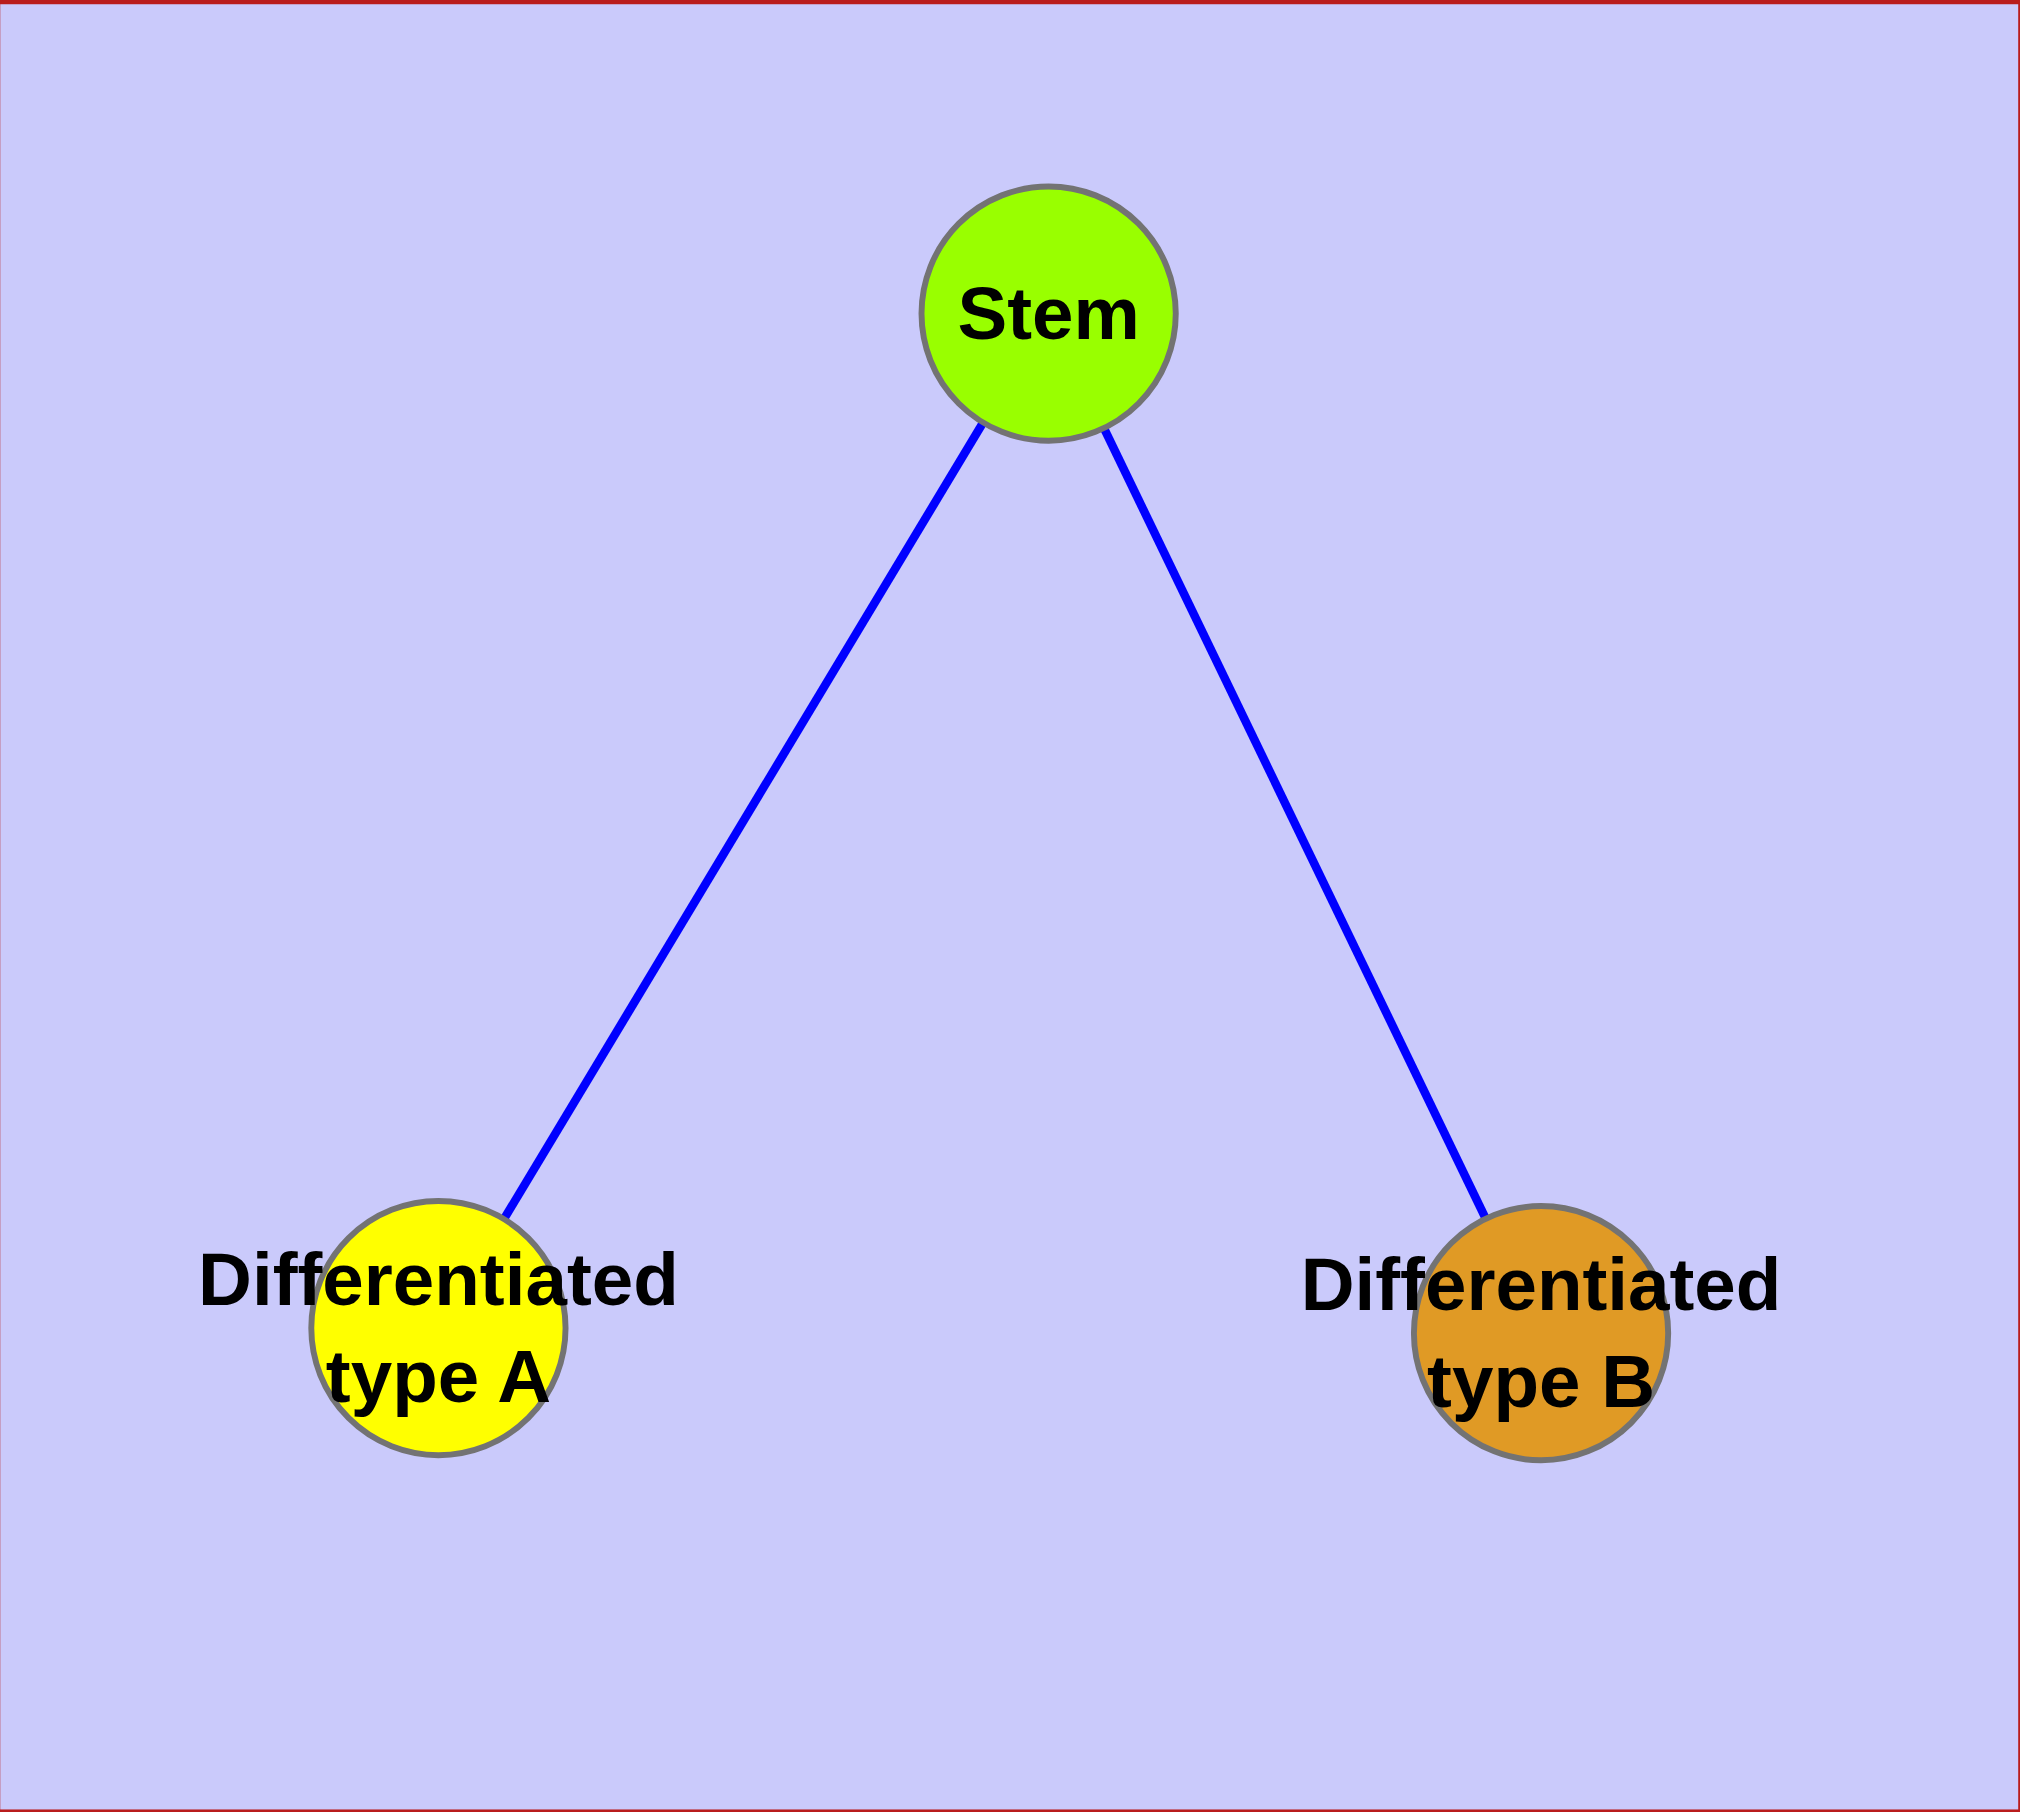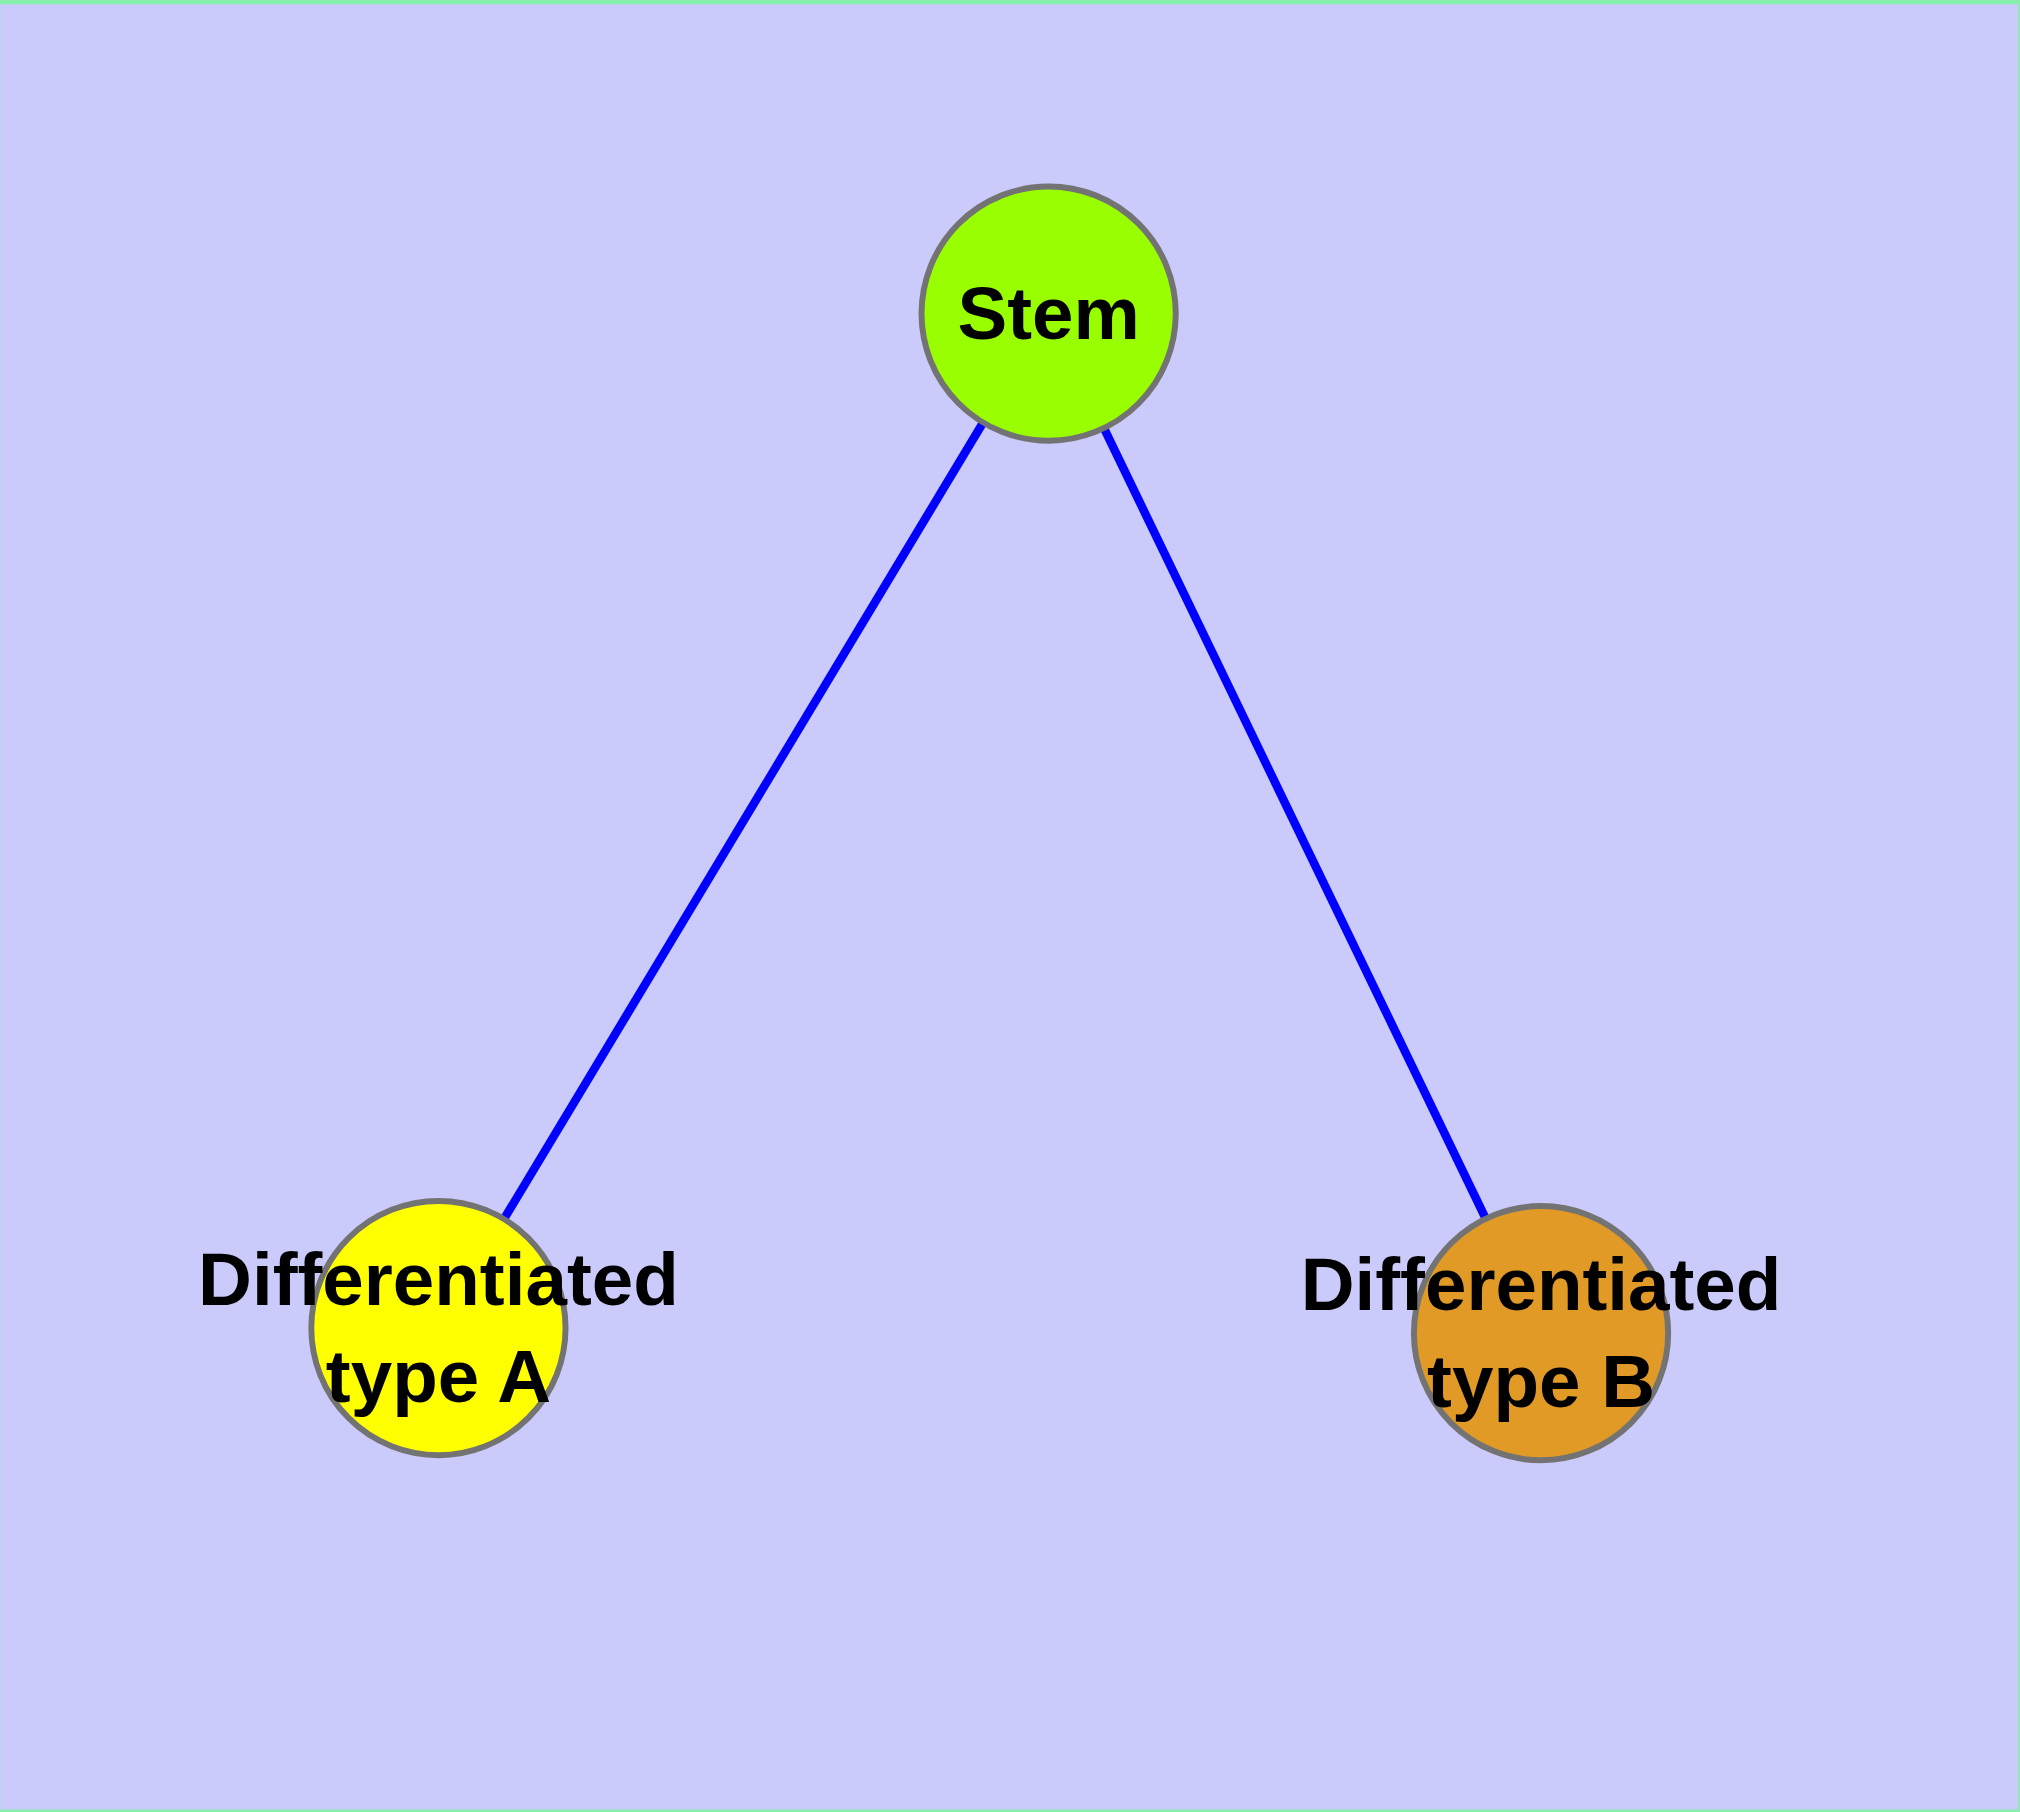--- a/index.html
+++ b/index.html
@@ -4,21 +4,21 @@
 <style>
   html, body {
     margin: 0;
     padding: 0;
     background: #ffffff;
   }
   .stage {
     position: relative;
     width: 2021px;
     height: 1812px;
-    background: #86efac;
+    background: #b91c1c;
     overflow: hidden;
   }
   svg { display: block; }
   .node-label {
     font-family: "Liberation Sans", sans-serif;
     font-weight: bold;
     fill: #000000;
   }
 </style>
 </head>

